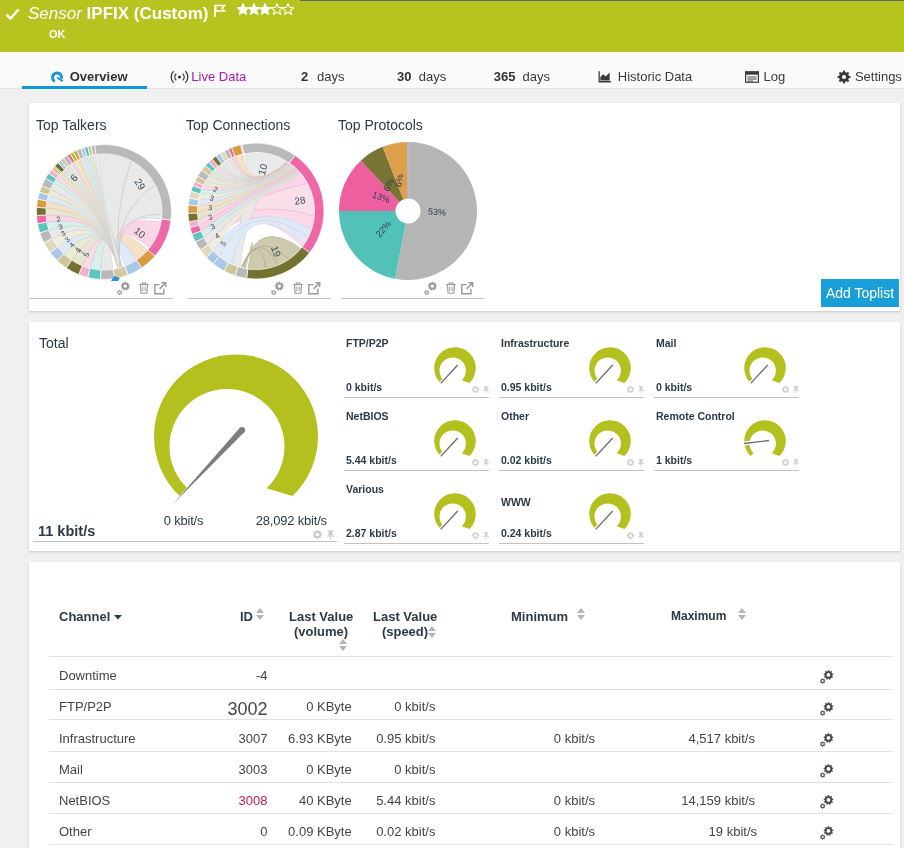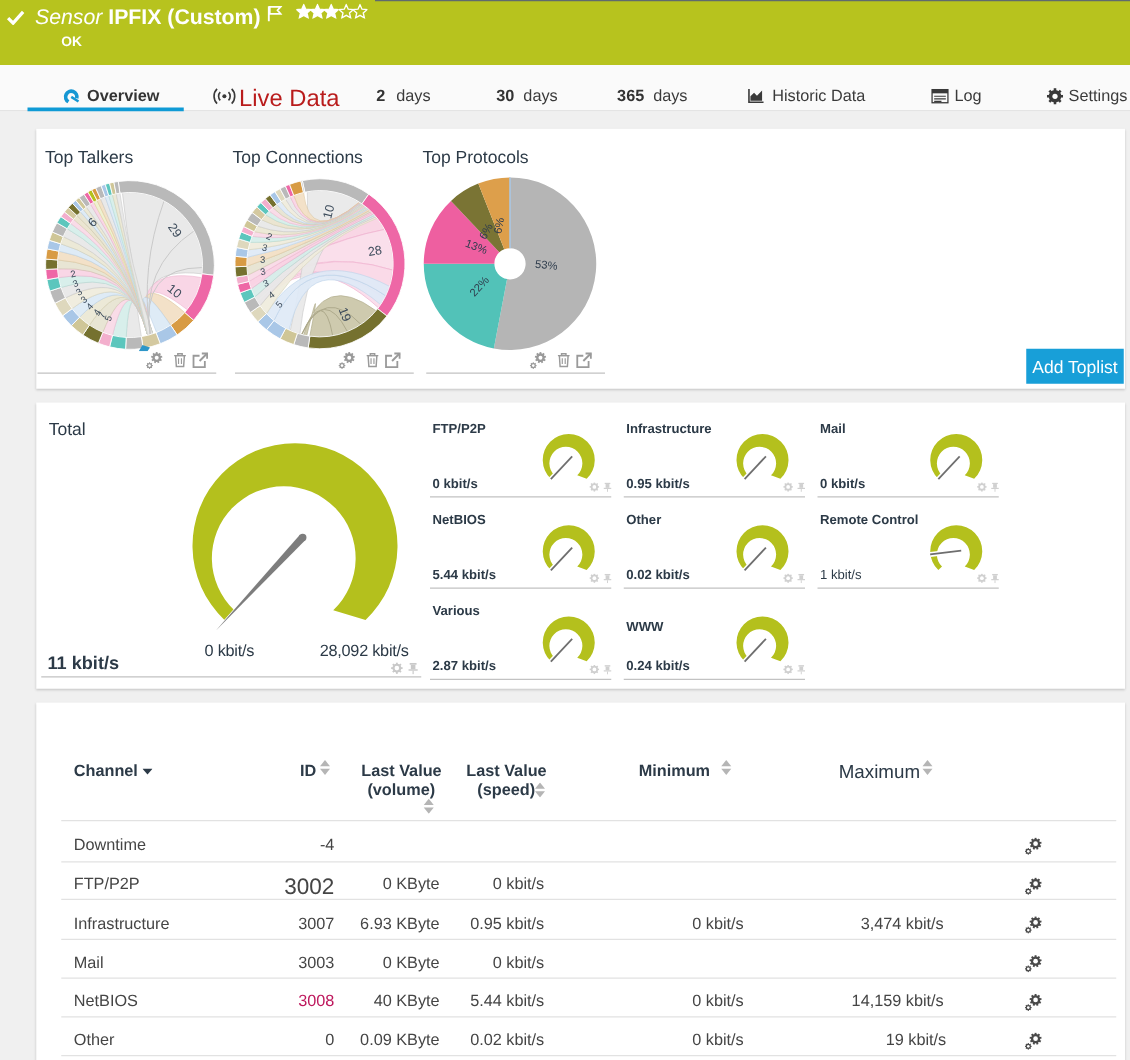--- a/index.html
+++ b/index.html
@@ -45,21 +45,21 @@
   </svg>
 <div class="t" style="left:69.7px;top:69px;font-size:13px;color:#333;font-weight:bold">Overview</div>
 <div style="position:absolute;left:22px;top:85.5px;width:125px;height:3px;background:#0f9ad5"></div>
 <svg style="position:absolute;left:170px;top:70px" width="19" height="14" viewBox="0 0 26 19">
 <circle cx="13" cy="9.5" r="2.2" fill="#3a3a3a"></circle>
 <path d="M8.5,5 A6.4,6.4 0 0 0 8.5,14" stroke="#3a3a3a" stroke-width="1.8" fill="none"></path>
 <path d="M17.5,5 A6.4,6.4 0 0 1 17.5,14" stroke="#3a3a3a" stroke-width="1.8" fill="none"></path>
 <path d="M5,1.5 A11.3,11.3 0 0 0 5,17.5" stroke="#3a3a3a" stroke-width="1.8" fill="none"></path>
 <path d="M21,1.5 A11.3,11.3 0 0 1 21,17.5" stroke="#3a3a3a" stroke-width="1.8" fill="none"></path>
   </svg>
-<div class="t" style="left:191.3px;top:69px;font-size:19px;color:#b91c1c">Live Data</div>
+<div class="t" style="left:191.3px;top:69px;font-size:13px;color:#a21caf">Live Data</div>
 <div class="t" style="left:301px;top:69px;font-size:13px;color:#333;font-weight:bold">2</div>
 <div class="t" style="left:317px;top:69px;font-size:13px;color:#3a3a3a">days</div>
 <div class="t" style="left:397px;top:69px;font-size:13px;color:#333;font-weight:bold">30</div>
 <div class="t" style="left:418.7px;top:69px;font-size:13px;color:#3a3a3a">days</div>
 <div class="t" style="left:493.7px;top:69px;font-size:13px;color:#333;font-weight:bold">365</div>
 <div class="t" style="left:522.5px;top:69px;font-size:13px;color:#3a3a3a">days</div>
 <svg style="position:absolute;left:598px;top:70px" width="14" height="13" viewBox="0 0 24 22">
 <path d="M2,2 L2,20 L22,20" stroke="#3a3a3a" stroke-width="2.2" fill="none"></path>
 <path d="M4,18 L4,12 L9,7 L13,11 L20,4 L20,18 Z" fill="#3a3a3a"></path>
   </svg>
@@ -543,21 +543,21 @@
     </g>
     <g transform="translate(10.5,-1) scale(0.375)" fill="#d0d0d0">
       <rect x="6" y="3" width="12" height="3"></rect>
       <rect x="8" y="6" width="8" height="8"></rect>
       <rect x="4" y="14" width="16" height="2.5"></rect>
       <rect x="11" y="16.5" width="2" height="6"></rect>
     </g>
   </svg>
 <div class="cellline" style="left:499px;top:469.5px;width:145px"></div>
 <div class="t navy" style="left:656px;top:410px;font-size:10.5px;font-weight:bold">Remote Control</div>
-<div class="t navy" style="left:656px;top:453.5px;font-size:10.5px;font-weight:normal">1 kbit/s</div>
+<div class="t navy" style="left:656px;top:453.5px;font-size:10.5px;font-weight:bold">1 kbit/s</div>
 <svg style="position:absolute;left:742px;top:417.5px" width="46" height="46" viewBox="0 0 46 46">
 <path d="M8.68,38.09 A20.8,20.8 0 1 1 37.32,38.09 L29.79,35.17 A13.2,13.2 0 1 0 11.61,35.17 Z" fill="#b4c01d"></path>
 <line x1="2.16" y1="25.56" x2="26.97" y2="22.51" stroke="#fff" stroke-width="4"></line>
     <line x1="2.16" y1="25.56" x2="26.97" y2="22.51" stroke="#6e6e6e" stroke-width="1.4"></line>
 </svg>
 <svg style="position:absolute;left:781px;top:459px" width="22" height="9" viewBox="0 0 22 9">
     <g transform="translate(0,-1) scale(0.375)" fill="#d0d0d0">
       <circle cx="12" cy="12" r="7.80"></circle>
       <rect x="10.40" y="2.00" width="3.20" height="4.50" transform="rotate(0.0 12 12)"></rect>
       <rect x="10.40" y="2.00" width="3.20" height="4.50" transform="rotate(45.0 12 12)"></rect>
@@ -651,21 +651,21 @@
 <div class="t navy" style="left:373px;top:609px;font-size:13px;font-weight:bold;width:64px;text-align:center">Last Value<br>(speed)</div>
 <svg style="position:absolute;left:427px;top:626px" width="10" height="12" viewBox="0 0 10 12">
     <polygon points="5,0 9,5 1,5" fill="#b5b5b5"></polygon>
     <polygon points="5,12 9,7 1,7" fill="#b5b5b5"></polygon>
   </svg>
 <div class="t navy" style="left:511px;top:609px;font-size:13px;font-weight:bold">Minimum</div>
 <svg style="position:absolute;left:576px;top:608px" width="10" height="12" viewBox="0 0 10 12">
     <polygon points="5,0 9,5 1,5" fill="#b5b5b5"></polygon>
     <polygon points="5,12 9,7 1,7" fill="#b5b5b5"></polygon>
   </svg>
-<div class="t navy" style="left:671px;top:609px;font-size:15px;font-weight:normal">Maximum</div>
+<div class="t navy" style="left:671px;top:609px;font-size:12px;font-weight:bold">Maximum</div>
 <svg style="position:absolute;left:737px;top:608px" width="10" height="12" viewBox="0 0 10 12">
     <polygon points="5,0 9,5 1,5" fill="#b5b5b5"></polygon>
     <polygon points="5,12 9,7 1,7" fill="#b5b5b5"></polygon>
   </svg>
 <div class="rowline" style="left:49px;top:656px;width:844px"></div>
 <div class="t" style="left:59px;top:667.9px;font-size:13px;color:#454545">Downtime</div>
 <div class="t" style="left:107.5px;top:667.9px;width:160px;text-align:right;font-size:13px;color:#454545">-4</div>
 <svg style="position:absolute;left:820px;top:670.4499999999999px" width="14" height="14" viewBox="0 0 24 24">
     <g fill="#4a4a4a">
       <circle cx="14.5" cy="8.5" r="6.40"></circle>
@@ -720,21 +720,21 @@
       <rect x="3.76" y="14.40" width="1.47" height="2.07" transform="rotate(315.0 4.5 19)"></rect>
       <circle cx="4.5" cy="19" r="1.80" fill="#fff"></circle>
     </g>
   </svg>
 <div class="rowline" style="left:49px;top:719px;width:844px"></div>
 <div class="t" style="left:59px;top:730.5px;font-size:13px;color:#454545">Infrastructure</div>
 <div class="t" style="left:107.5px;top:730.5px;width:160px;text-align:right;font-size:13px;color:#454545">3007</div>
 <div class="t" style="left:191.7px;top:730.5px;width:160px;text-align:right;font-size:13px;color:#454545">6.93 KByte</div>
 <div class="t" style="left:275.4px;top:730.5px;width:160px;text-align:right;font-size:13px;color:#454545">0.95 kbit/s</div>
 <div class="t" style="left:435.0px;top:730.5px;width:160px;text-align:right;font-size:13px;color:#454545">0 kbit/s</div>
-<div class="t" style="left:595.0px;top:730.5px;width:160px;text-align:right;font-size:13px;color:#454545">3,474 kbit/s</div>
+<div class="t" style="left:595.0px;top:730.5px;width:160px;text-align:right;font-size:13px;color:#454545">4,517 kbit/s</div>
 <svg style="position:absolute;left:820px;top:732.95px" width="14" height="14" viewBox="0 0 24 24">
     <g fill="#4a4a4a">
       <circle cx="14.5" cy="8.5" r="6.40"></circle>
       <rect x="13.19" y="0.30" width="2.62" height="3.69" transform="rotate(0.0 14.5 8.5)"></rect>
       <rect x="13.19" y="0.30" width="2.62" height="3.69" transform="rotate(40.0 14.5 8.5)"></rect>
       <rect x="13.19" y="0.30" width="2.62" height="3.69" transform="rotate(80.0 14.5 8.5)"></rect>
       <rect x="13.19" y="0.30" width="2.62" height="3.69" transform="rotate(120.0 14.5 8.5)"></rect>
       <rect x="13.19" y="0.30" width="2.62" height="3.69" transform="rotate(160.0 14.5 8.5)"></rect>
       <rect x="13.19" y="0.30" width="2.62" height="3.69" transform="rotate(200.0 14.5 8.5)"></rect>
       <rect x="13.19" y="0.30" width="2.62" height="3.69" transform="rotate(240.0 14.5 8.5)"></rect>

